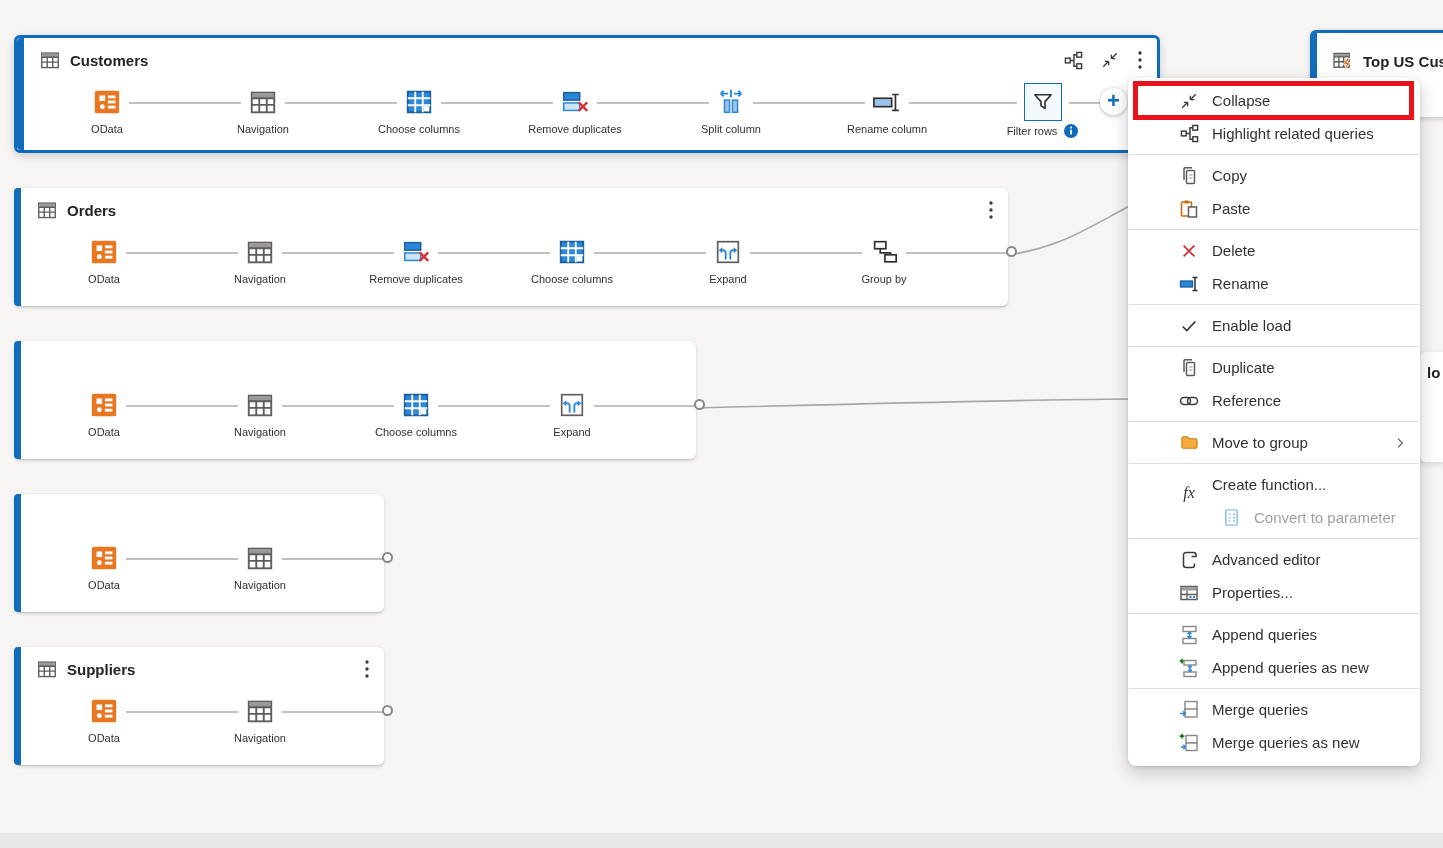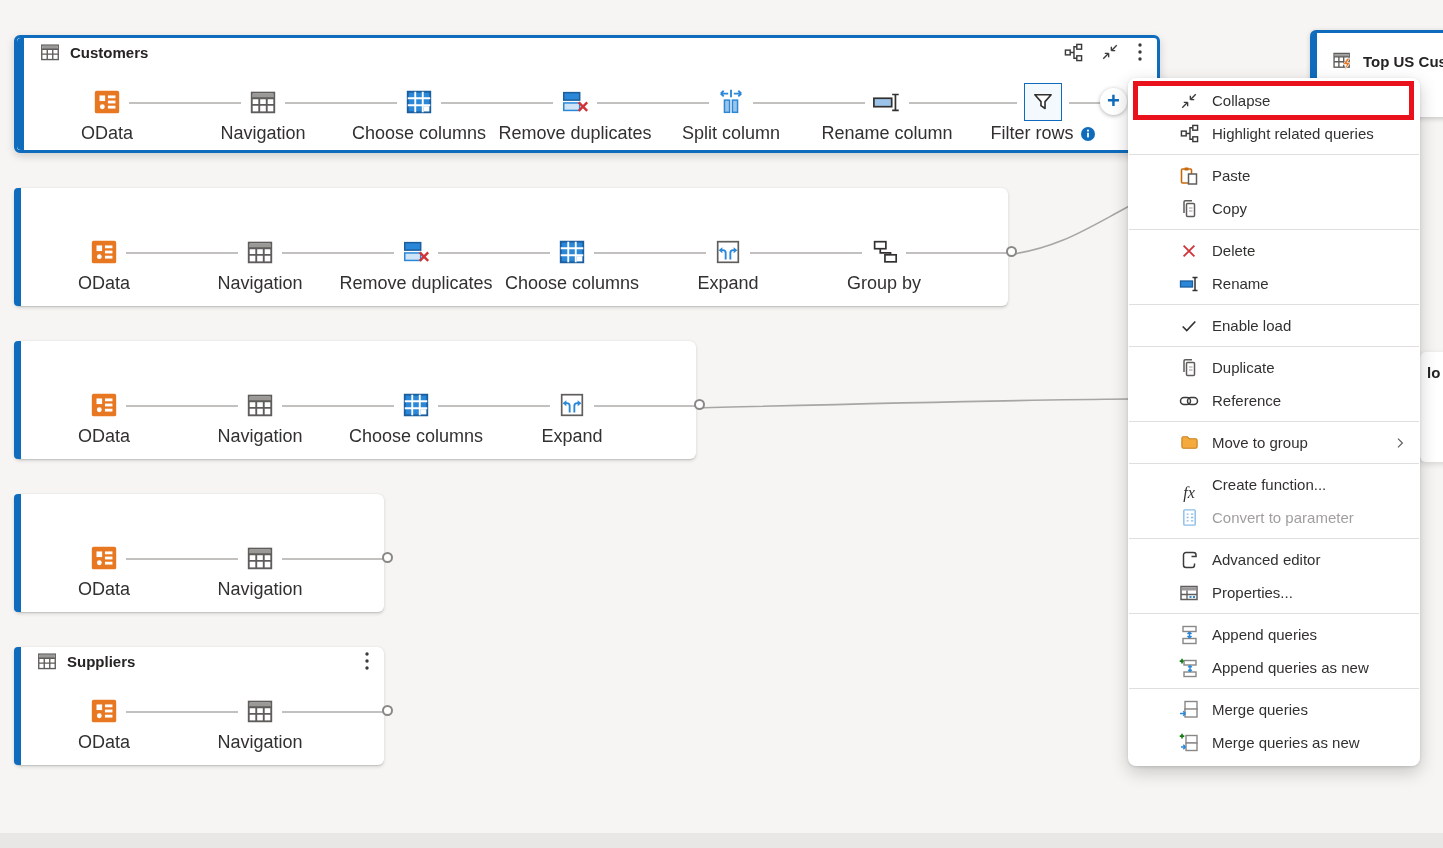--- a/index.html
+++ b/index.html
@@ -11,30 +11,30 @@
   svg { display:block; }
   .bottom-strip { position:absolute; left:0; top:833px; width:1443px; height:15px; background:#e9e7e5; z-index:0; }
   .conn { position:absolute; left:0; top:0; z-index:1; pointer-events:none; }
 
   .card {
     position:absolute; background:#fff; border-radius:6px; z-index:2;
     box-shadow:0 1.6px 3.6px rgba(0,0,0,.13), 0 .3px .9px rgba(0,0,0,.11);
   }
   .card.selected { border:3px solid #0f6cbd; box-shadow:0 3px 9px rgba(0,0,0,.16); }
   .accent { position:absolute; left:0; top:0; bottom:0; width:7px; background:#0f6cbd; border-radius:4px 0 0 4px; }
-  .card-head { position:absolute; left:22px; top:2px; right:14px; height:24px; display:flex; align-items:center; gap:9px; }
+  .card-head { position:absolute; left:22px; top:10px; right:14px; height:24px; display:flex; align-items:center; gap:9px; }
   .q-title { font-size:15px; font-weight:700; color:#252423; white-space:nowrap; }
   .head-actions { margin-left:auto; display:flex; align-items:center; gap:18px; }
   .icon-btn { display:flex; align-items:center; justify-content:center; cursor:pointer; }
   .chain { position:absolute; top:64px; height:2px; background:#c3c1bf; }
   .steps { position:absolute; left:12px; top:45px; display:flex; }
   .step { width:156px; display:flex; flex-direction:column; align-items:center; }
   .s-icon { background:#fff; padding:0 7px; height:38px; display:flex; align-items:center; justify-content:center; position:relative; }
   .sel-box { width:38px; height:38px; border:1px solid #0f6cbd; background:#f3f9fd; display:flex; align-items:center; justify-content:center; }
-  .s-label { margin-top:2px; font-size:18px; color:#323130; white-space:nowrap; display:flex; align-items:center; gap:6px; }
+  .s-label { margin-top:2px; font-size:11px; color:#323130; white-space:nowrap; display:flex; align-items:center; gap:6px; }
   .add-btn {
     position:absolute; left:1083px; top:50px; width:27px; height:27px; border-radius:50%;
     background:#fff; box-shadow:0 1px 4px rgba(0,0,0,.3); color:#0f6cbd;
     font-size:22px; font-weight:700; line-height:25px; text-align:center; z-index:3; cursor:pointer;
   }
   .port { position:absolute; width:11px; height:11px; border:2.5px solid #8a8886; background:#fff; border-radius:50%; right:-9px; top:58px; z-index:3; }
 
   .top-card { position:absolute; left:1310px; top:30px; width:150px; height:87px; background:#fff; z-index:2;
     border-top:3px solid #0f6cbd; border-radius:6px 0 0 6px; box-shadow:0 1.6px 5px rgba(0,0,0,.18); }
   .top-card .card-head { left:22px; top:16px; }
@@ -43,21 +43,21 @@
     font-size:15px; font-weight:600; color:#252423; }
 
   .menu {
     position:absolute; left:1128px; top:78px; width:292px; background:#fff; z-index:10;
     border-radius:8px; padding:6px 0 7px 0;
     box-shadow:0 6px 18px rgba(0,0,0,.20), 0 1px 3px rgba(0,0,0,.12);
   }
   .mi { height:33px; display:flex; align-items:center; padding:0 12px 0 50px; gap:12px;
         font-size:15px; color:#323130; cursor:pointer; white-space:nowrap; }
   .mi .ic { width:22px; min-width:22px; display:flex; justify-content:center; align-items:center; }
-  .mi.disabled { color:#a19f9d; cursor:default; }
+  .mi.disabled { color:#a19f9d; cursor:default;margin-left:42px; }
   .mi .chev { margin-left:auto; }
   .fx { font-family:"Liberation Serif", serif; font-style:italic; font-size:16px; color:#323130;margin-top:16px; }
   .sep { border-top:1px solid #e1dfdd; margin:4px 1px; }
   .redbox { position:absolute; left:1133px; top:81px; width:281px; height:39px;
             border:5px solid #e8111c; z-index:20; pointer-events:none; }
 </style>
 </head>
 <body>
 
 <div class="bottom-strip"></div>
@@ -183,20 +183,39 @@
             </svg>
           </span>
         </span>
     </div>
   </div>
   <div class="add-btn">+</div>
 </div>
 
 <div class="card" style="left:14px;top:188px;width:994px;height:118px">
   <div class="accent"></div>
+  <div class="card-head">
+    <span>
+        <svg width="22" height="22" viewBox="0 0 32 32">
+          <rect x="4" y="6" width="24" height="21" fill="#fff" stroke="#5f5d5b" stroke-width="2"></rect>
+          <rect x="5" y="7" width="22" height="5" fill="#9b9997"></rect>
+          <path d="M4 12h24M4 19h24M12 12v15M20 12v15" stroke="#5f5d5b" stroke-width="2"></path>
+        </svg>
+      </span>
+    <span class="q-title">Orders</span>
+    <span class="head-actions">
+      <span class="icon-btn">
+          <svg width="6" height="20" viewBox="0 0 6 20">
+            <circle cx="3" cy="3" r="1.7" fill="#3b3a39"></circle>
+            <circle cx="3" cy="10" r="1.7" fill="#3b3a39"></circle>
+            <circle cx="3" cy="17" r="1.7" fill="#3b3a39"></circle>
+          </svg>
+        </span>
+    </span>
+  </div>
   <div class="chain" style="left:90px;width:904px"></div>
   <div class="steps">
     <div class="step">
       <span class="s-icon">
           <svg width="30" height="30" viewBox="0 0 32 32">
             <rect x="3" y="4" width="26" height="24" rx="2" fill="#e87722"></rect>
             <rect x="8" y="9" width="6" height="6" fill="#fff"></rect>
             <circle cx="11" cy="21" r="2.6" fill="#fff"></circle>
             <rect x="17" y="9" width="8" height="3" fill="#fff"></rect>
             <rect x="17" y="14.5" width="8" height="3" fill="#fff"></rect>
@@ -431,36 +450,36 @@
           <path d="M6.5 10h4V4h3M10.5 10V16h3" fill="none" stroke="#3b3a39" stroke-width="1.5"></path>
         </svg>
       </span>
     <span>Highlight related queries</span>
   </div>
   <div class="sep"></div>
 
   <div class="mi">
     <span class="ic">
         <svg width="20" height="20" viewBox="0 0 20 20">
+          <path d="M5 14V3a1.2 1.2 0 0 1 1.2-1.2H13" fill="none" stroke="#5f5d5b" stroke-width="1.5"></path>
+          <rect x="7.5" y="4.5" width="8" height="13" rx="1" fill="#fff" stroke="#5f5d5b" stroke-width="1.5"></rect>
+          <path d="M10 9h3.5M10 12h3.5" stroke="#9b9997" stroke-width="1.2"></path>
+        </svg>
+      </span>
+    <span>Copy</span>
+  </div>
+  <div class="mi">
+    <span class="ic">
+        <svg width="20" height="20" viewBox="0 0 20 20">
           <rect x="2.5" y="3" width="10" height="14" rx="1" fill="#fff" stroke="#c8690e" stroke-width="1.6"></rect>
           <rect x="5.5" y="1.5" width="4" height="3" rx=".5" fill="#c8690e"></rect>
           <rect x="9.5" y="8" width="8" height="10" fill="#fff" stroke="#5f5d5b" stroke-width="1.5"></rect>
         </svg>
       </span>
     <span>Paste</span>
-  </div>
-  <div class="mi">
-    <span class="ic">
-        <svg width="20" height="20" viewBox="0 0 20 20">
-          <path d="M5 14V3a1.2 1.2 0 0 1 1.2-1.2H13" fill="none" stroke="#5f5d5b" stroke-width="1.5"></path>
-          <rect x="7.5" y="4.5" width="8" height="13" rx="1" fill="#fff" stroke="#5f5d5b" stroke-width="1.5"></rect>
-          <path d="M10 9h3.5M10 12h3.5" stroke="#9b9997" stroke-width="1.2"></path>
-        </svg>
-      </span>
-    <span>Copy</span>
   </div>
   <div class="sep"></div>
 
   <div class="mi">
     <span class="ic">
         <svg width="18" height="18" viewBox="0 0 20 20">
           <path d="M4 4l12 12M16 4L4 16" stroke="#d13438" stroke-width="2"></path>
         </svg>
       </span>
     <span>Delete</span>

